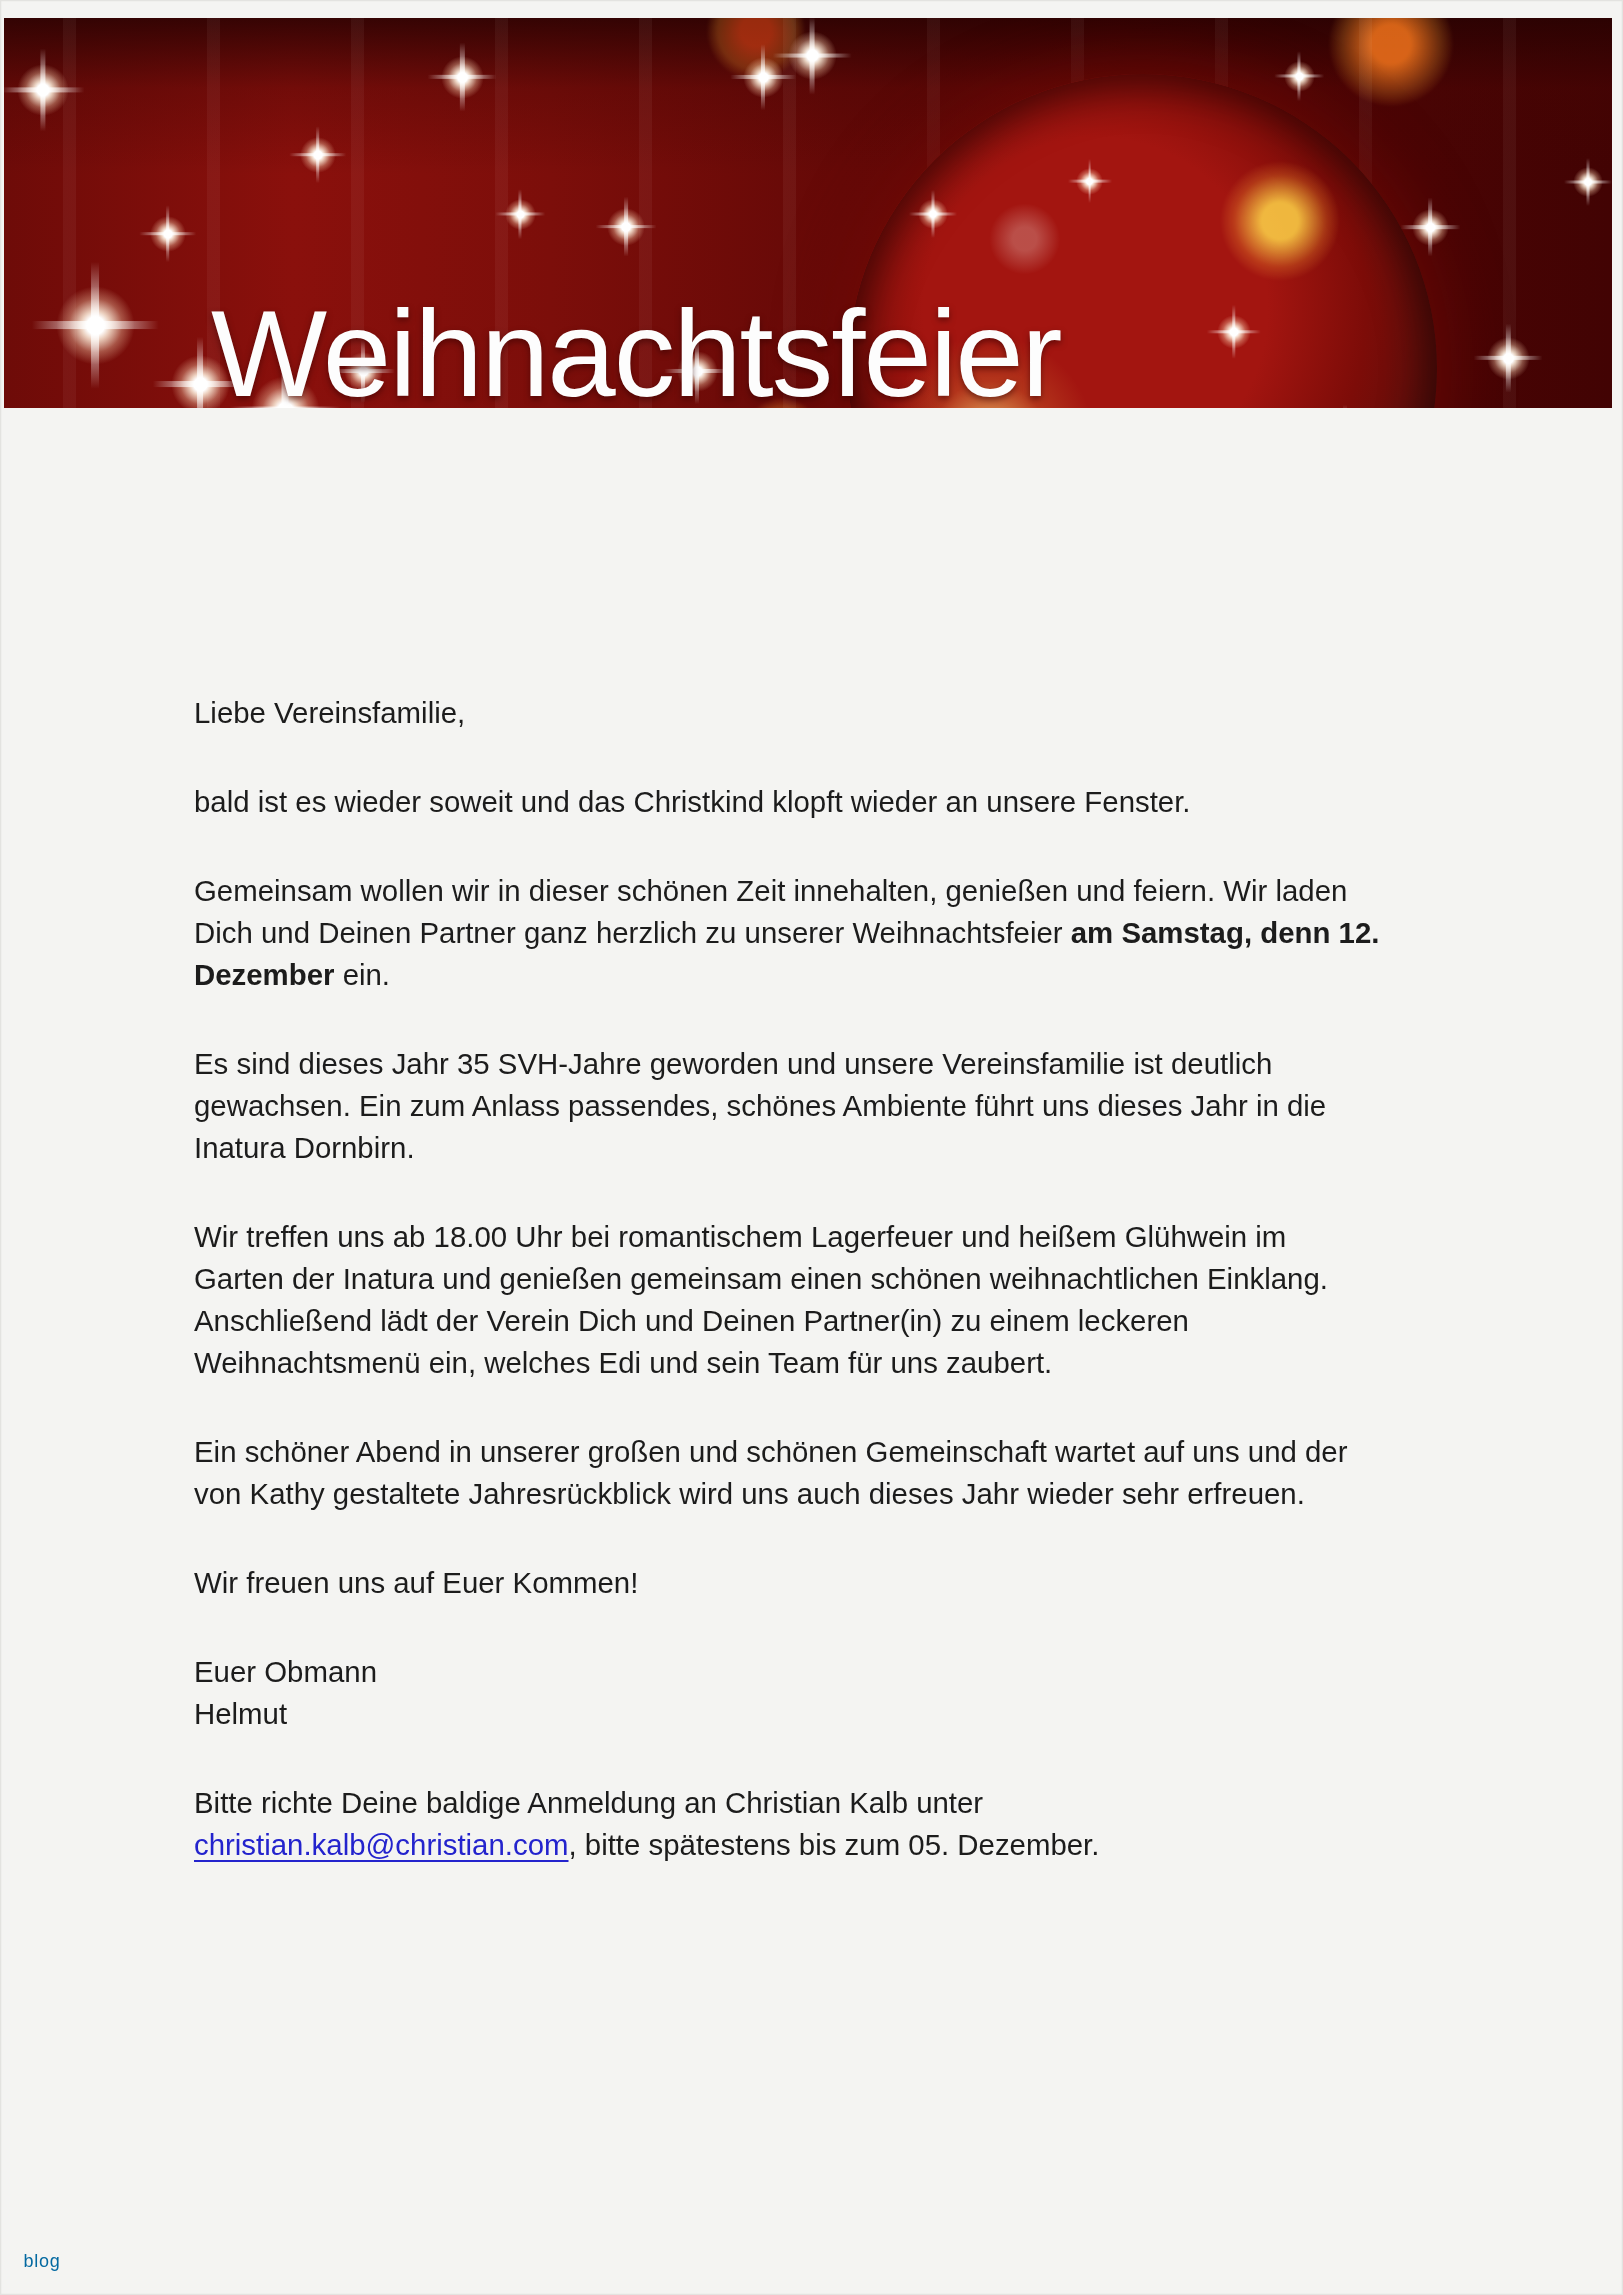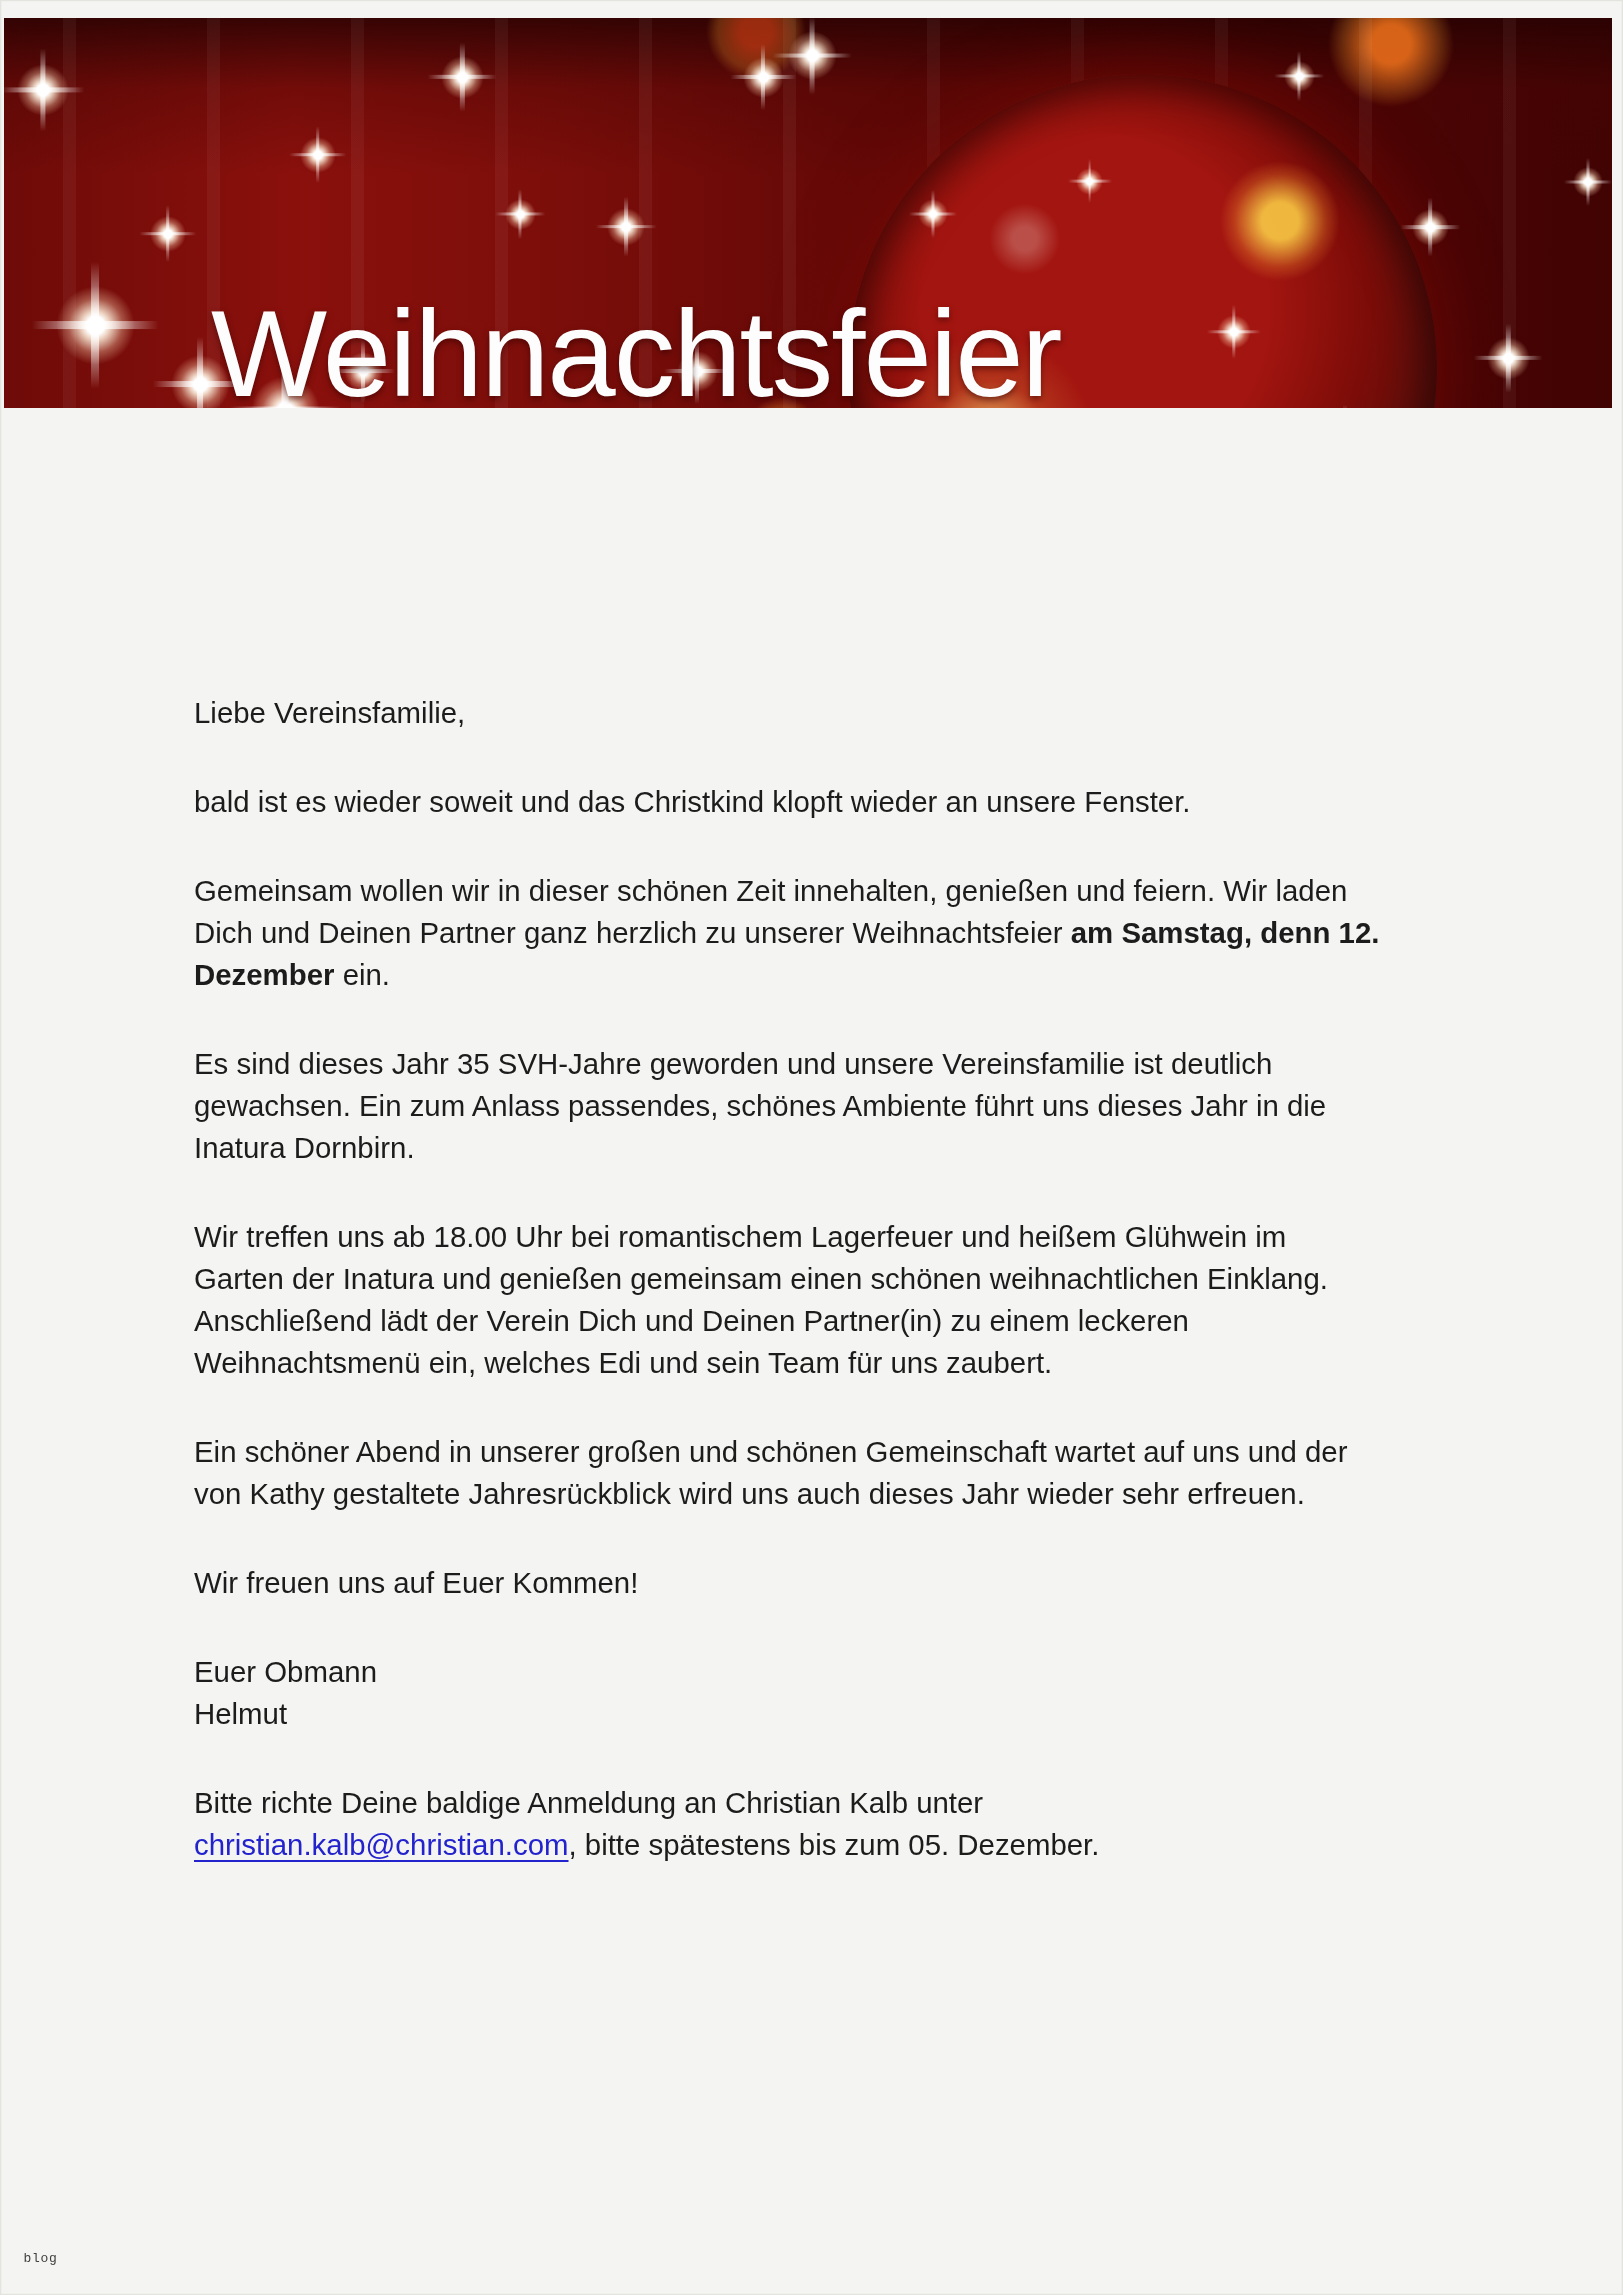--- a/index.html
+++ b/index.html
@@ -88,21 +88,21 @@
   .letter p.extra-space{margin-top:28px;}
   .letter strong{font-weight:700;}
   a.email-link{
     color:#2323cd;
     text-decoration:underline;
     text-decoration-thickness:2px;
     text-underline-offset:5.2px;
   }
   .watermark{
     position:absolute;left:23.6px;top:2251px;
-    font-size:13px;color:#404040;letter-spacing:0.7px;font-family:Liberation Mono, monospace;
+    font-size:18px;color:#0369a1;letter-spacing:0.7px;
   }
 </style>
 </head>
 <body>
 
 <div class="page">
 
   <div class="header-img">
     <div class="streaks"></div>
     <div class="bauble" id="bauble" style="left: 844px; top: 56px; width: 589px; height: 589px;"></div>

